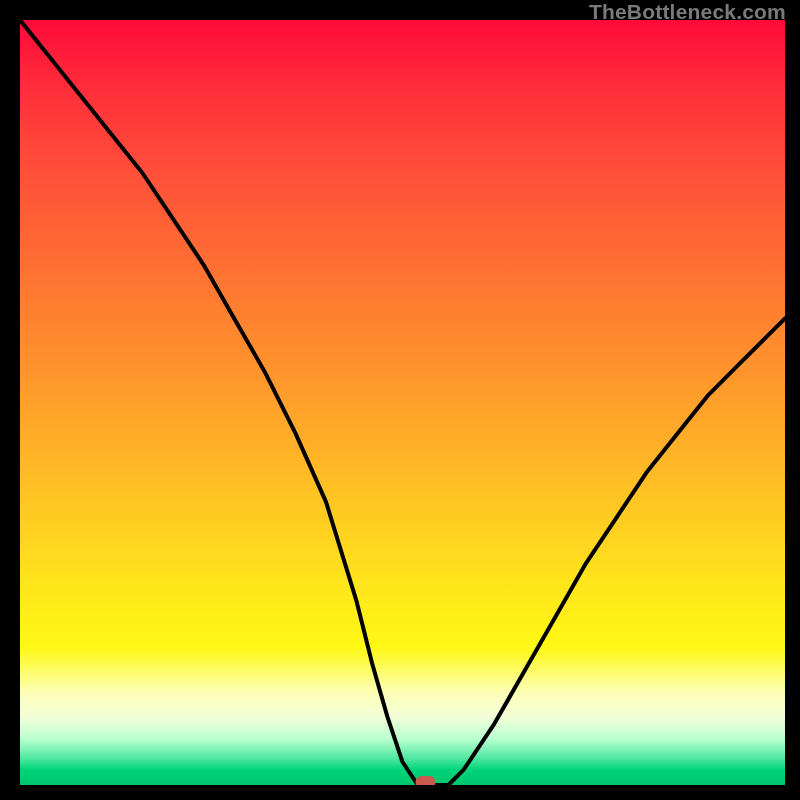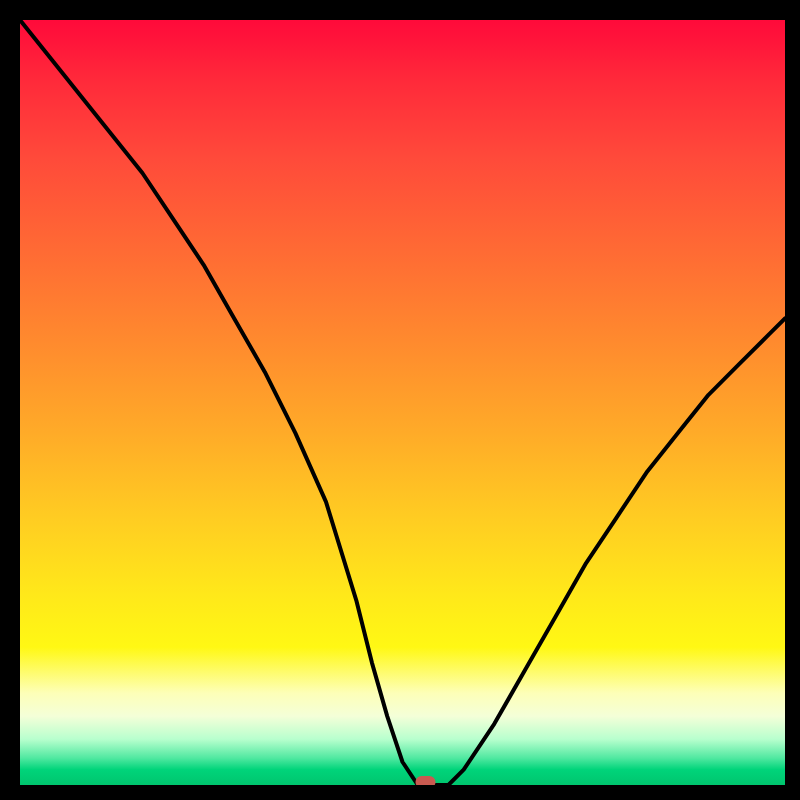--- a/index.html
+++ b/index.html
@@ -58,19 +58,20 @@
     left: 0;
     top: 0;
     width: 765px;
     height: 765px;
   }
 </style>
 </head>
 <body>
 
 <div class="frame">
+  <div class="watermark">TheBottleneck.com</div>
   <div class="plot">
     <svg class="curve" viewBox="0 0 765 765" preserveAspectRatio="none">
       <path fill="none" stroke="#000" stroke-width="4" stroke-linecap="round" stroke-linejoin="round" d="M0.0 0.0 L30.6 38.3 L61.2 76.5 L91.8 114.8 L122.4 153.0 L153.0 198.9 L183.6 244.8 L214.2 298.4 L244.8 351.9 L275.4 413.1 L306.0 481.9 L336.6 581.4 L351.9 642.6 L367.2 696.1 L382.5 742.0 L397.8 765.0 L413.1 765.0 L428.4 765.0 L443.7 749.7 L474.3 703.8 L504.9 650.3 L535.5 596.7 L566.1 543.1 L596.7 497.3 L627.3 451.4 L657.9 413.1 L688.5 374.8 L719.1 344.2 L749.7 313.7 L765.0 298.4"></path>
       <rect rx="6" ry="6" width="20" height="12" fill="#c85a50" x="395.5" y="756.0"></rect>
     </svg>
   </div>
 </div>
 
 </body></html>

